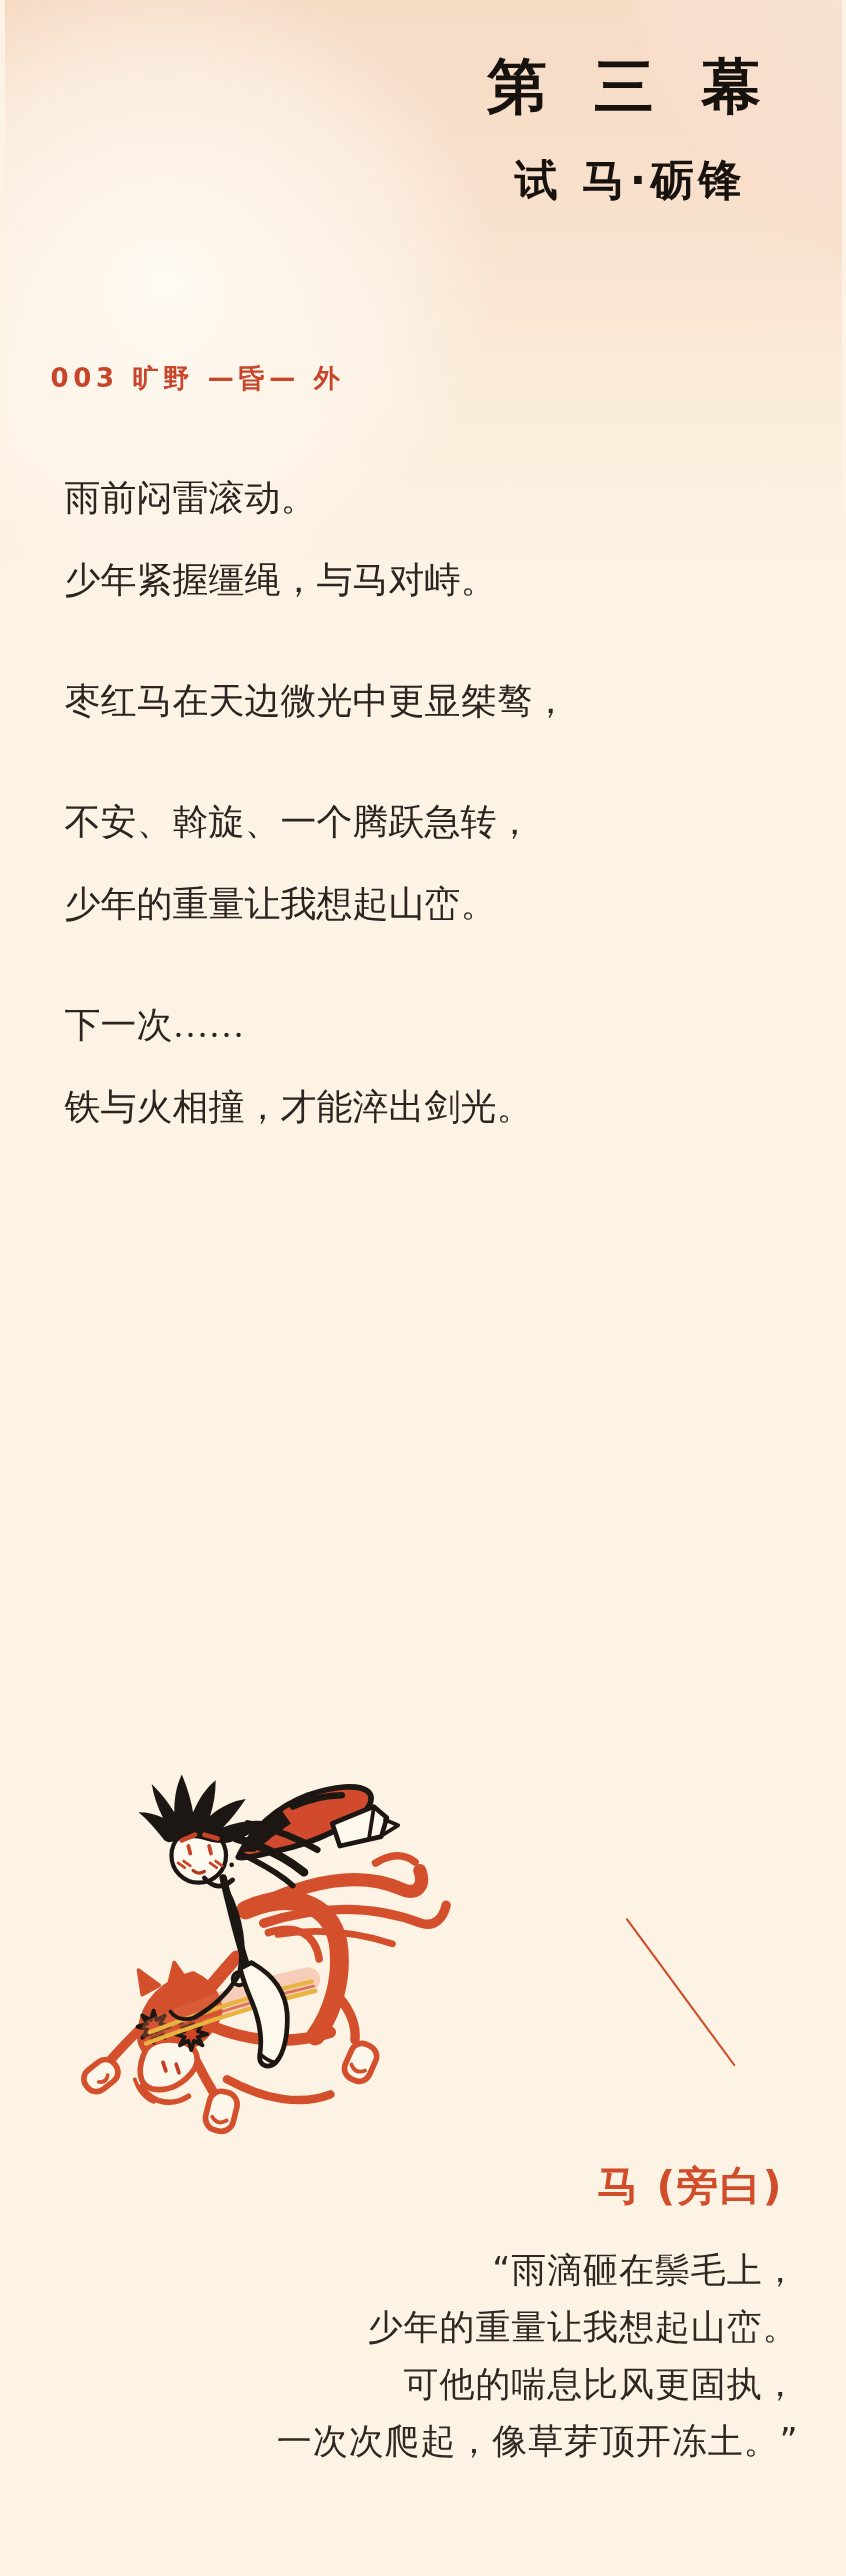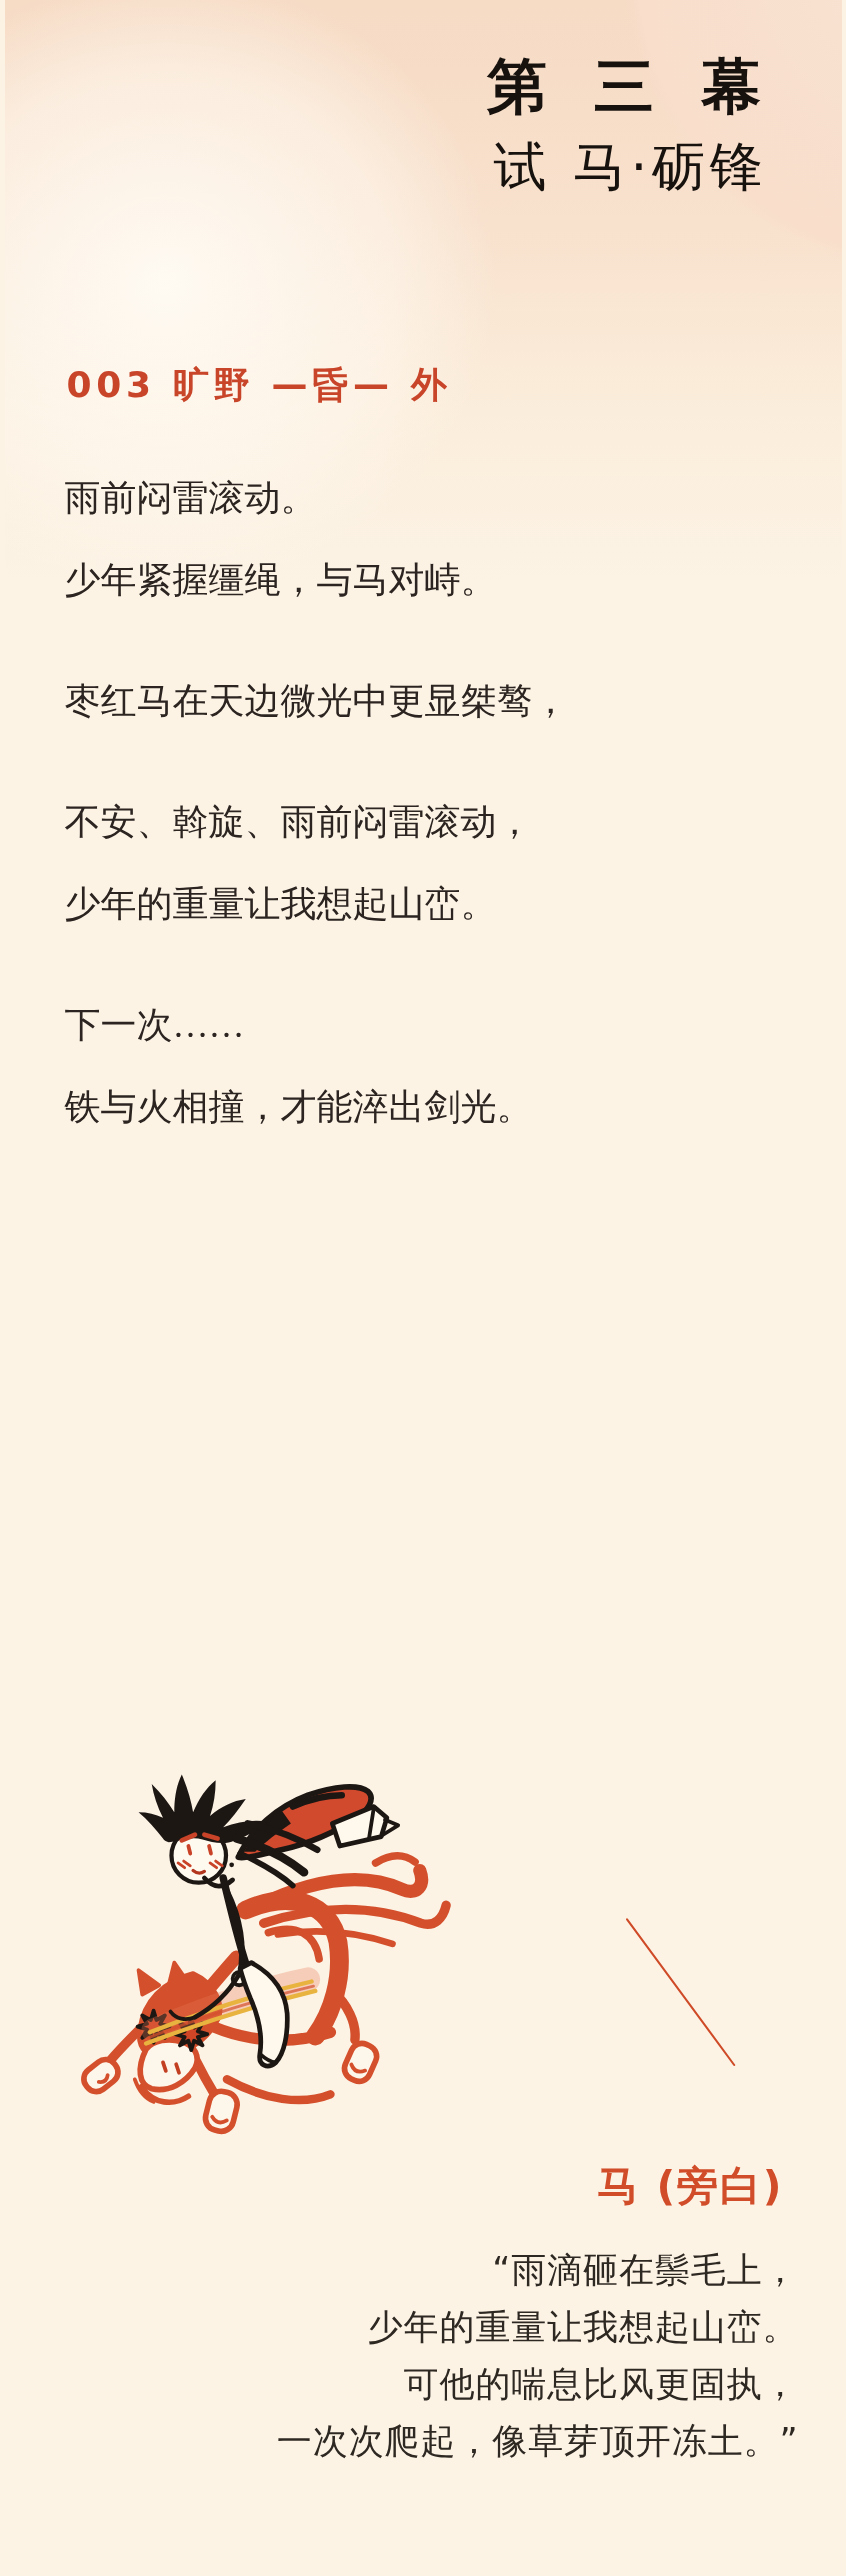--- a/index.html
+++ b/index.html
@@ -21,26 +21,26 @@
   }
   
   .title-block{
     position:absolute;top:56px;left:433px;width:386px;
     text-align:center;color:#17120e;
   }
   .act-title{
     font-size:60px;line-height:1;letter-spacing:13px;font-weight:600;
   }
   .act-subtitle{
-    margin-top:24px;font-size:53px;line-height:1;letter-spacing:4.7px;font-weight:400;
+    margin-top:43px;font-size:43px;line-height:1;letter-spacing:4.7px;font-weight:700;
   }
   
   .scene-heading{
-    position:absolute;left:62px;top:361px;
-    font-size:36px;letter-spacing:4.7px;color:#c8452a;font-weight:600;
+    position:absolute;left:46px;top:361px;
+    font-size:26px;letter-spacing:4.7px;color:#c8452a;font-weight:600;
   }
   
   .script-body{
     position:absolute;left:60px;top:457px;width:758px;
     font-family:"Liberation Serif","DejaVu Serif",serif;
     font-size:36px;line-height:82px;color:#2b2420;
   }
   .para{margin:0 0 39px 0;}
   .aline{display:block;}
   
@@ -74,21 +74,21 @@
 
   <div class="script-body">
     <p class="para">
       <span class="aline">雨前闷雷滚动。</span>
       <span class="aline">少年紧握缰绳，与马对峙。</span>
     </p>
     <p class="para">
       <span class="aline">枣红马在天边微光中更显桀骜，</span>
     </p>
     <p class="para">
-      <span class="aline">不安、斡旋、雨前闷雷滚动，</span>
+      <span class="aline">不安、斡旋、一个腾跃急转，</span>
       <span class="aline">少年的重量让我想起山峦。</span>
     </p>
     <p class="para">
       <span class="aline">下一次……</span>
       <span class="aline">铁与火相撞，才能淬出剑光。</span>
     </p>
   </div>
 
   <svg class="illustration" viewBox="0 0 455 428">
     <g fill="none" stroke-linecap="round" stroke-linejoin="round">

